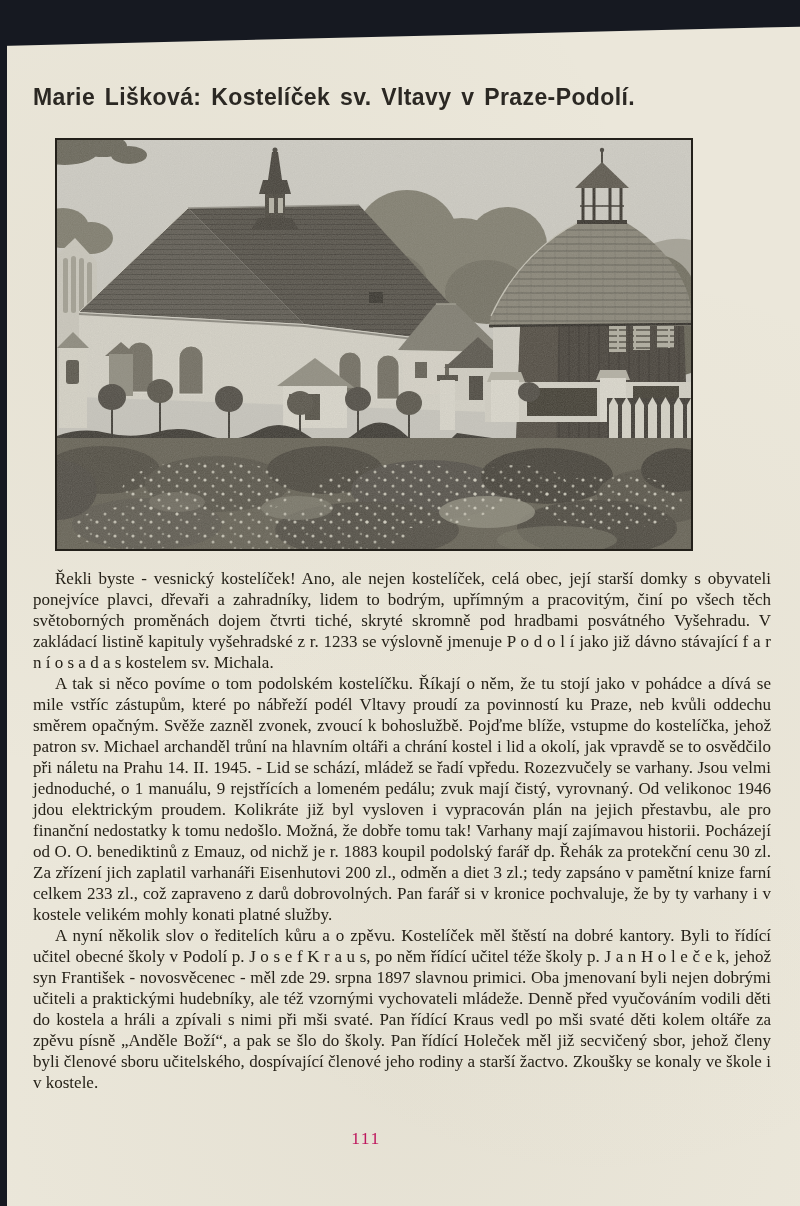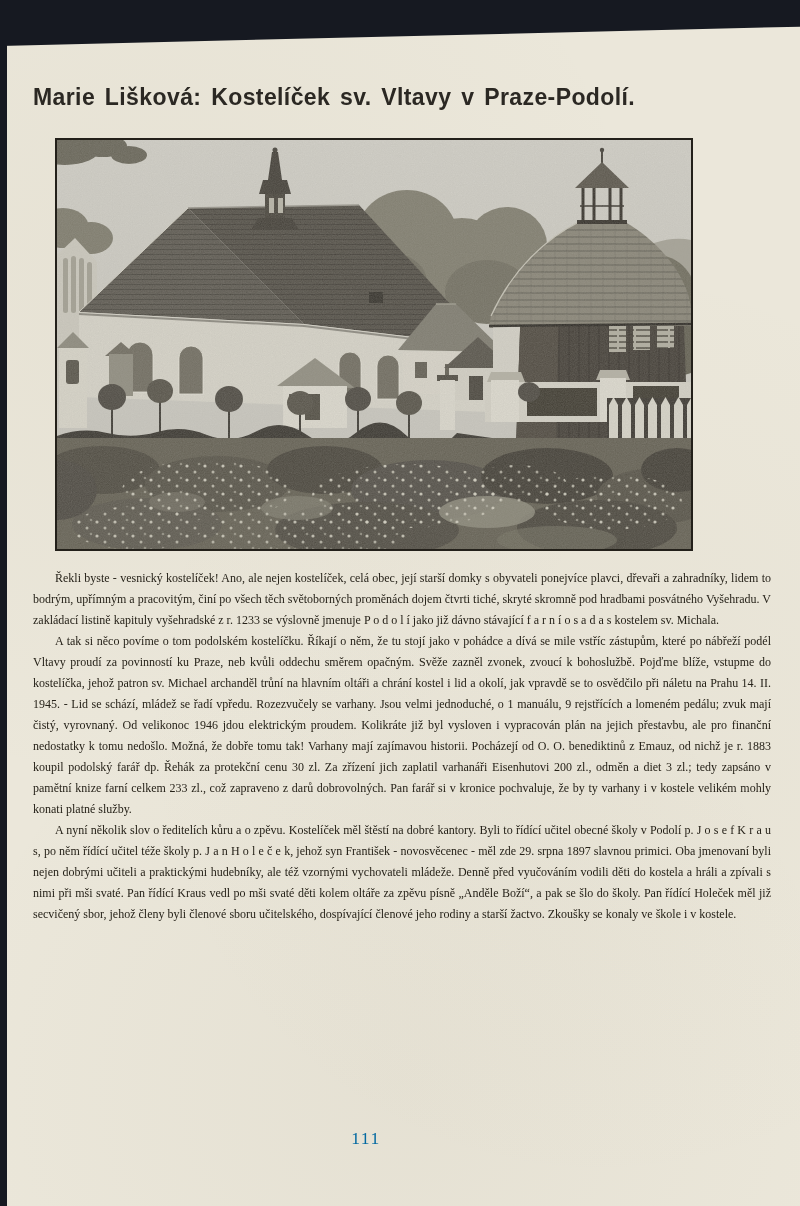--- a/index.html
+++ b/index.html
@@ -38,31 +38,31 @@
     position: absolute; left: 55px; top: 138px;
     width: 634px; height: 409px;
     border: 2px solid #23201a;
     background: #d0cec6;
     margin: 0; padding: 0;
   }
   .photo-frame svg { display: block; }
   .body-text {
     position: absolute; left: 33px; top: 568px; width: 738px;
     font-family: "Liberation Serif", serif;
-    font-size: 12px; line-height: 21px;
+    font-size: 17px; line-height: 21px;
     text-align: justify;
     color: #262219;
   }
   .body-text p { margin: 0; text-indent: 22px; }
   .page-number {
     position: absolute; top: 1128px; left: 33px; width: 666px;
     text-align: center;
     font-family: "Liberation Serif", serif;
     font-size: 17.5px; letter-spacing: 1.5px;
-    color: #0369a1;
+    color: #be185d;
   }
 </style>
 </head>
 <body>
 
 <div class="scan-edge-top"></div>
 <div class="scan-edge-left"></div>
 
 <h1 class="title">Marie Lišková: Kostelíček sv. Vltavy v Praze-Podolí.</h1>
 

